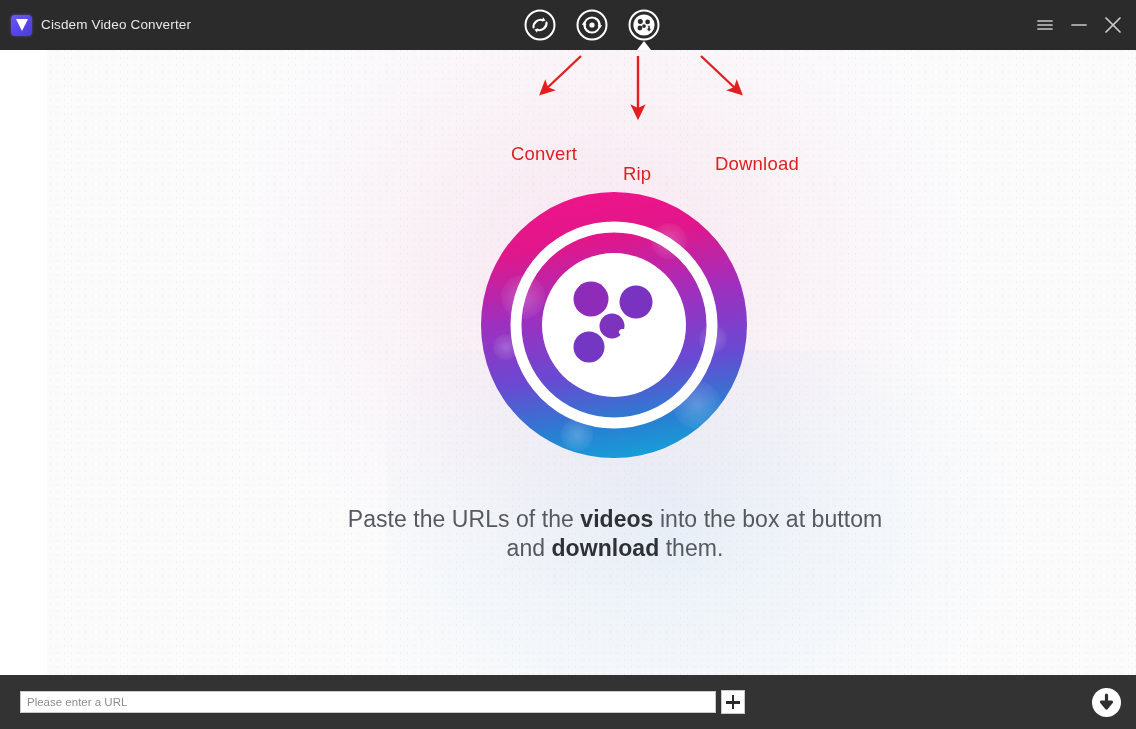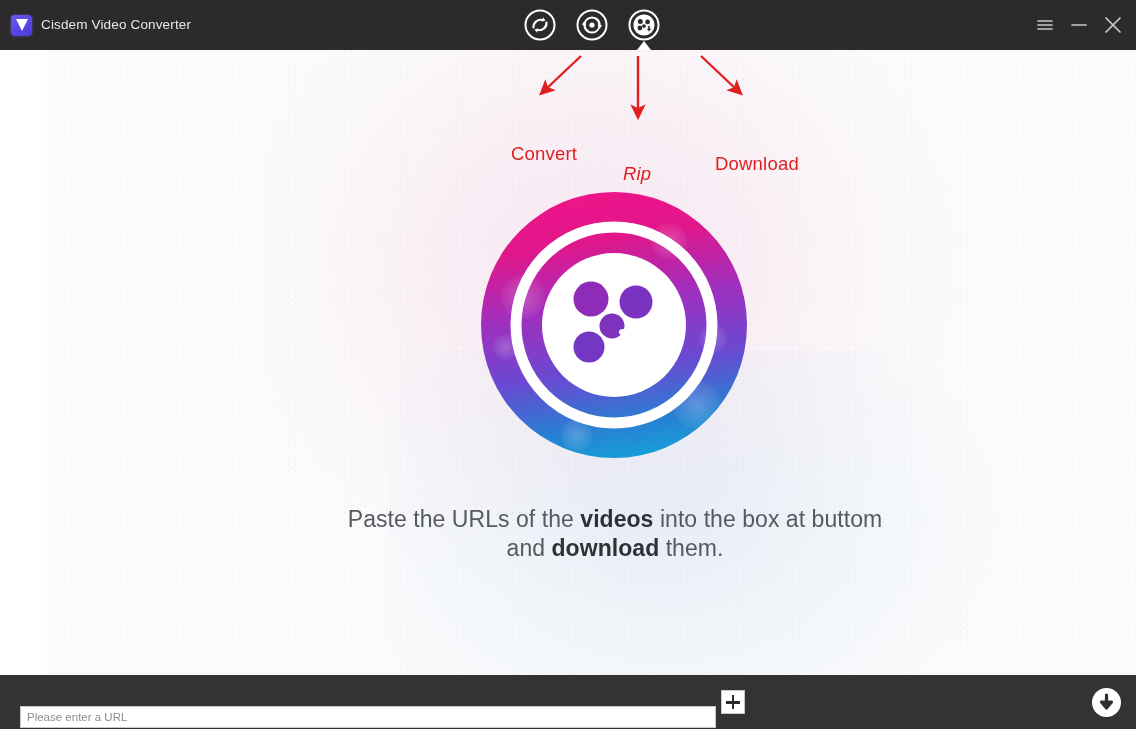--- a/index.html
+++ b/index.html
@@ -138,21 +138,21 @@
     pointer-events: none;
   }
   .annot-label {
     position: absolute;
     color: #e02020;
     font-size: 18.5px;
     white-space: nowrap;
     letter-spacing: 0.2px;
   }
   .lbl-convert  { left: 464px; top: 93px; }
-  .lbl-rip      { left: 576px; top: 113px; font-style: italic; }
+  .lbl-rip      { left: 576px; top: 113px; }
   .lbl-download { left: 668px; top: 103px; }
 
   
   .logo-wrap {
     position: absolute;
     left: 434px; top: 139px;
     width: 266px; height: 272px;
   }
   .logo-wrap svg { display: block; width: 266px; height: 272px; }
 
@@ -184,21 +184,20 @@
     left: 20px; top: 691px;
     width: 696px; height: 22px;
     background: #ffffff;
     border: 1px solid #c9c9c9;
     outline: none;
     font-family: "Liberation Sans", sans-serif;
     font-size: 11.5px;
     color: #333;
     padding: 0 6px;
     z-index: 35;
-    margin-top: 15px;
   }
   .url-input::placeholder { color: #8d8d8d; }
 
   .add-btn {
     position: absolute;
     left: 721px; top: 690px;
     width: 24px; height: 24px;
     background: #ffffff;
     border: 1px solid #c9c9c9;
     cursor: pointer;

